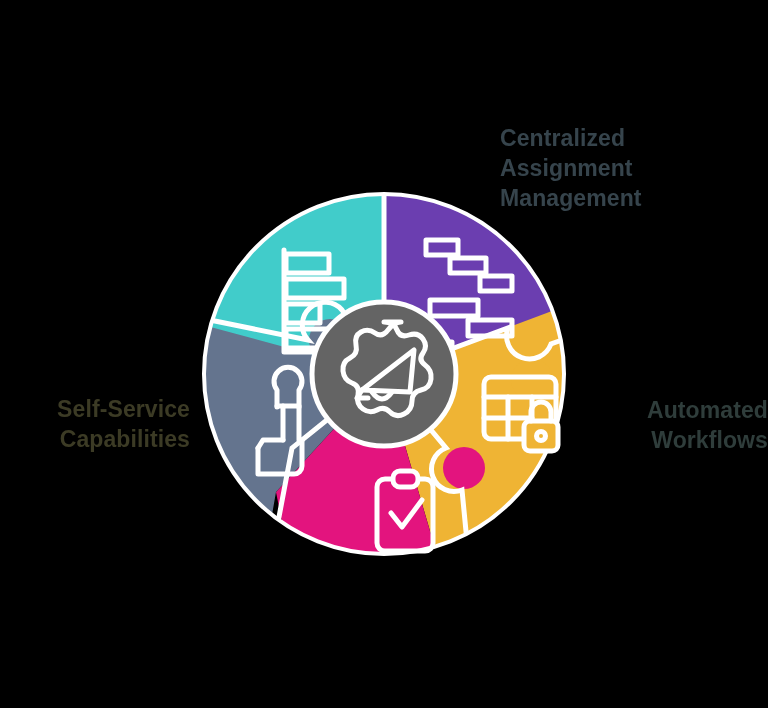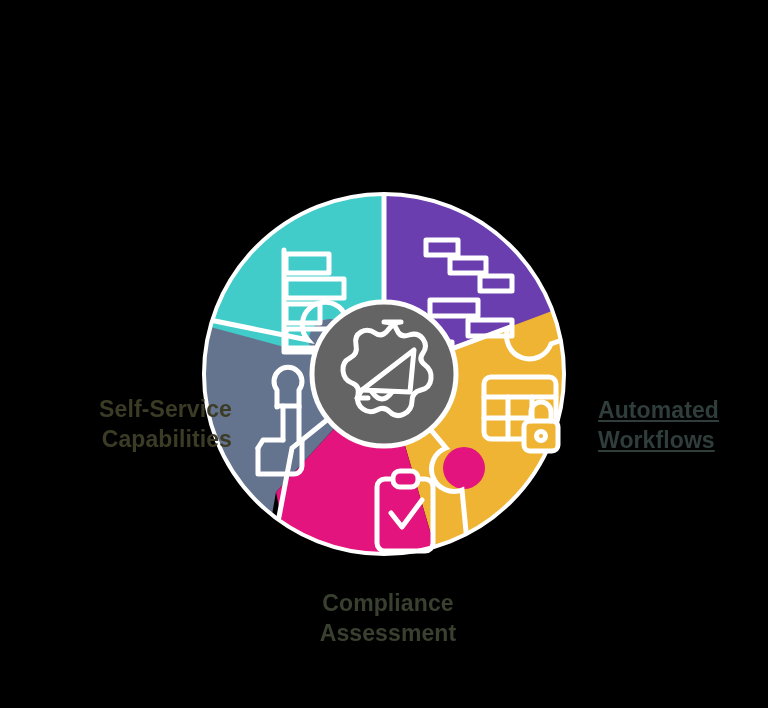--- a/index.html
+++ b/index.html
@@ -50,29 +50,27 @@
     width: 250px;
     text-align: left;
     color: #36444c;
   }
   .label-l {
     left: 0px;
     top: 394px;
     width: 190px;
     text-align: right;
     color: #3c3b25;
-    padding-left: 42px;
   }
   .label-r {
     left: 598px;
     top: 395px;
     width: 170px;
-    text-align: left;
+    text-align: right;
     color: #2f3d3b;
-    text-decoration: underline;
   }
   .label-b {
     left: 268px;
     top: 588px;
     width: 240px;
     text-align: center;
     color: #39402f;
   }
 </style>
 </head>
@@ -186,23 +184,24 @@
                    q-8 -3 -9 -12 q-1 -9 7 -13 q8 -4 6 -13 q-2 -9 5 -13 q7 -4 14 1 q7 5 13 -3 q6 -8 13 -8 Z"></path>
           <path d="M212 158 L208 200 L160 198 Z"></path>
           <path d="M160 198 L155 206 L166 206"></path>
           <path d="M170 200 q10 14 20 0"></path>
         </g>
       </g>
     </svg>
   </div>
 
 
+  <div class="label label-tr">Centralized
+Assignment
+Management</div>
 
   <div class="label label-r">Automated
 Workflows</div>
 
-  <div class="label label-b">Compliance
-Assessment</div>
 
   <div class="label label-l">Self-Service
 Capabilities</div>
 
 </div>
 
 </body></html>

